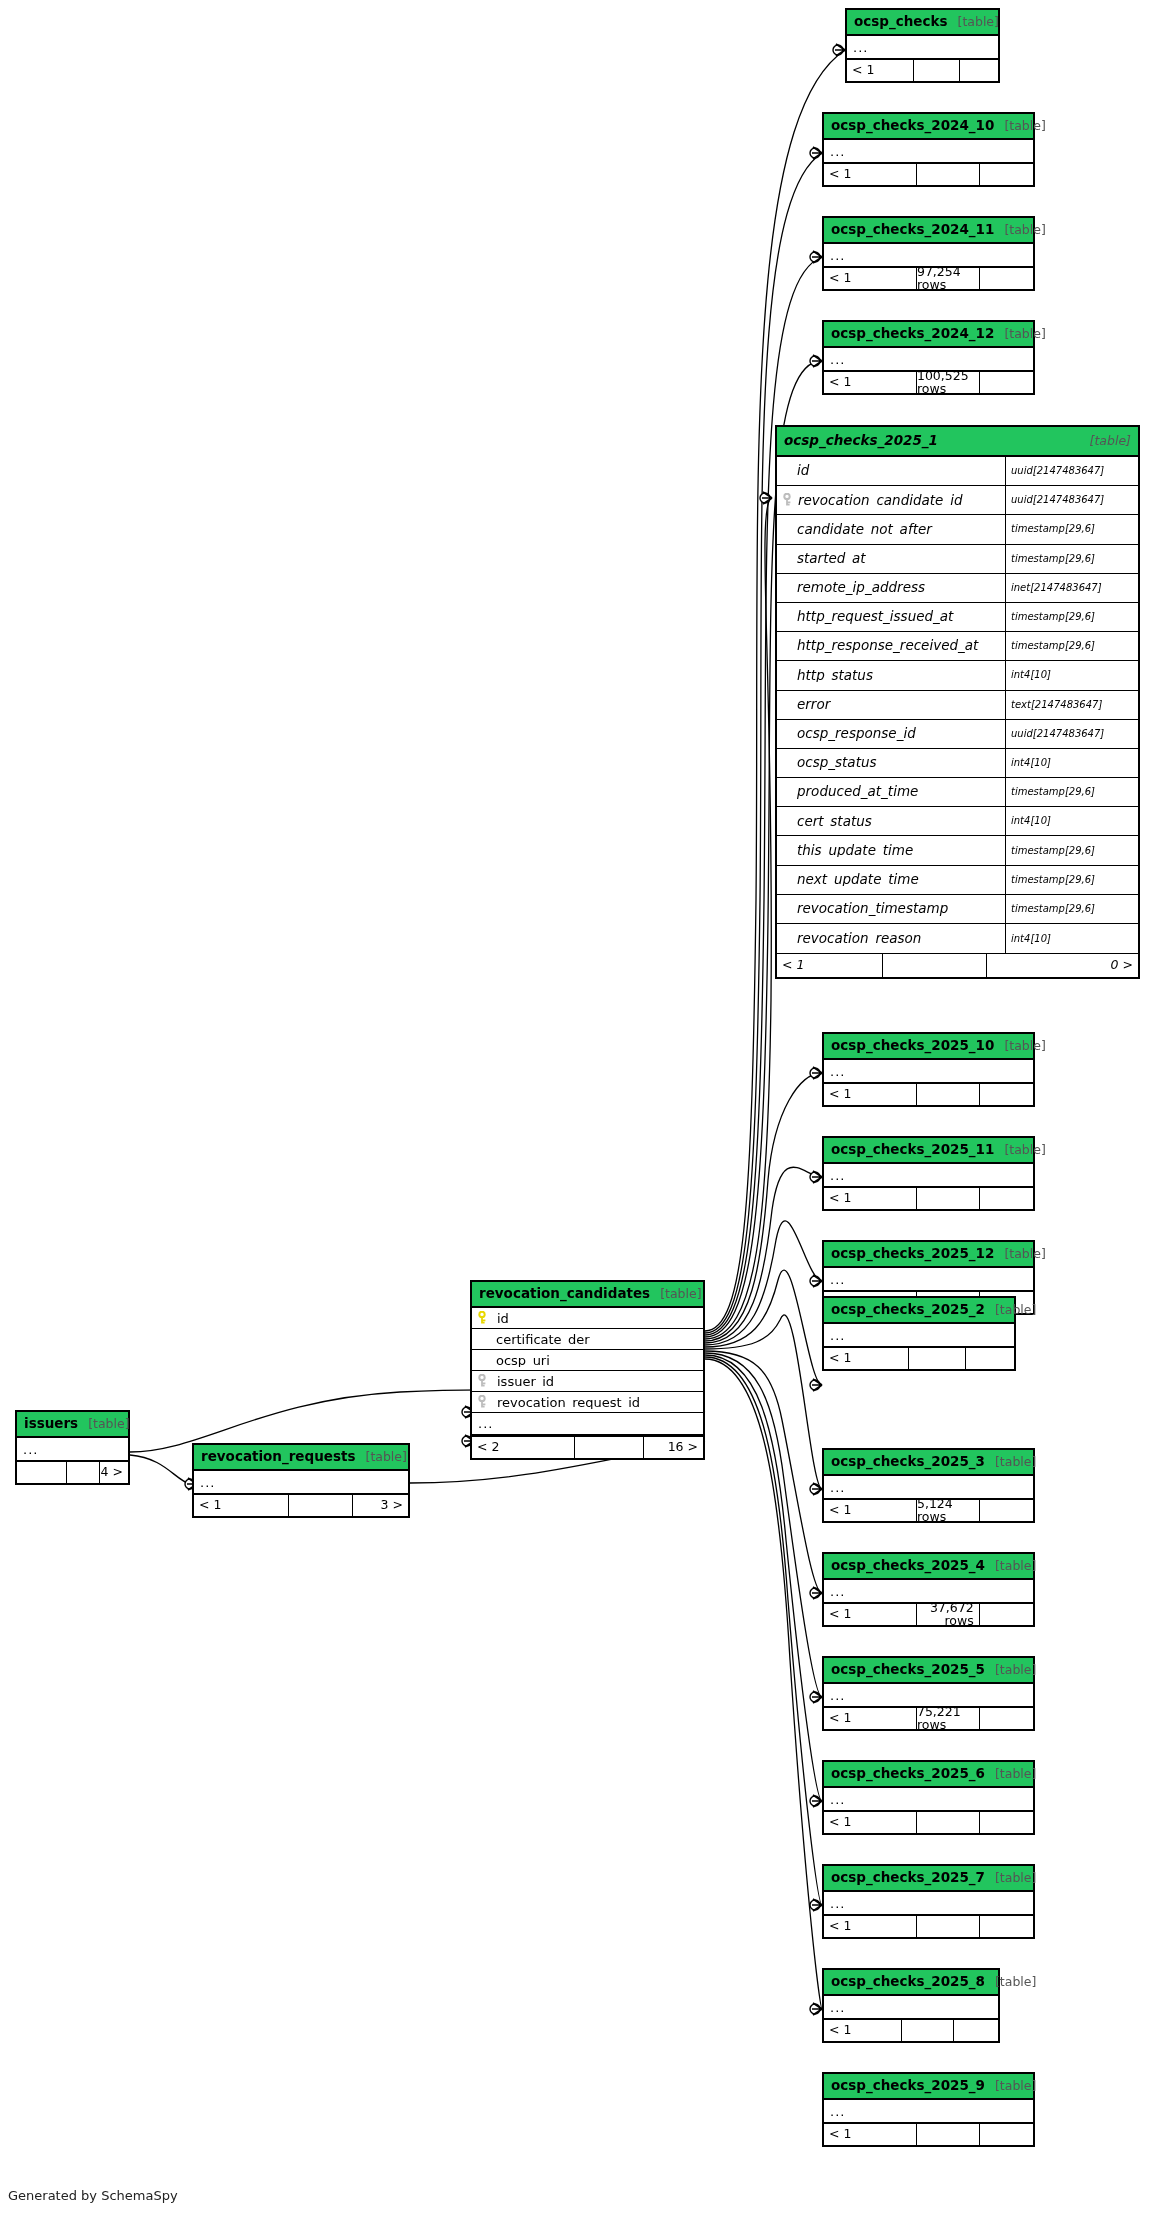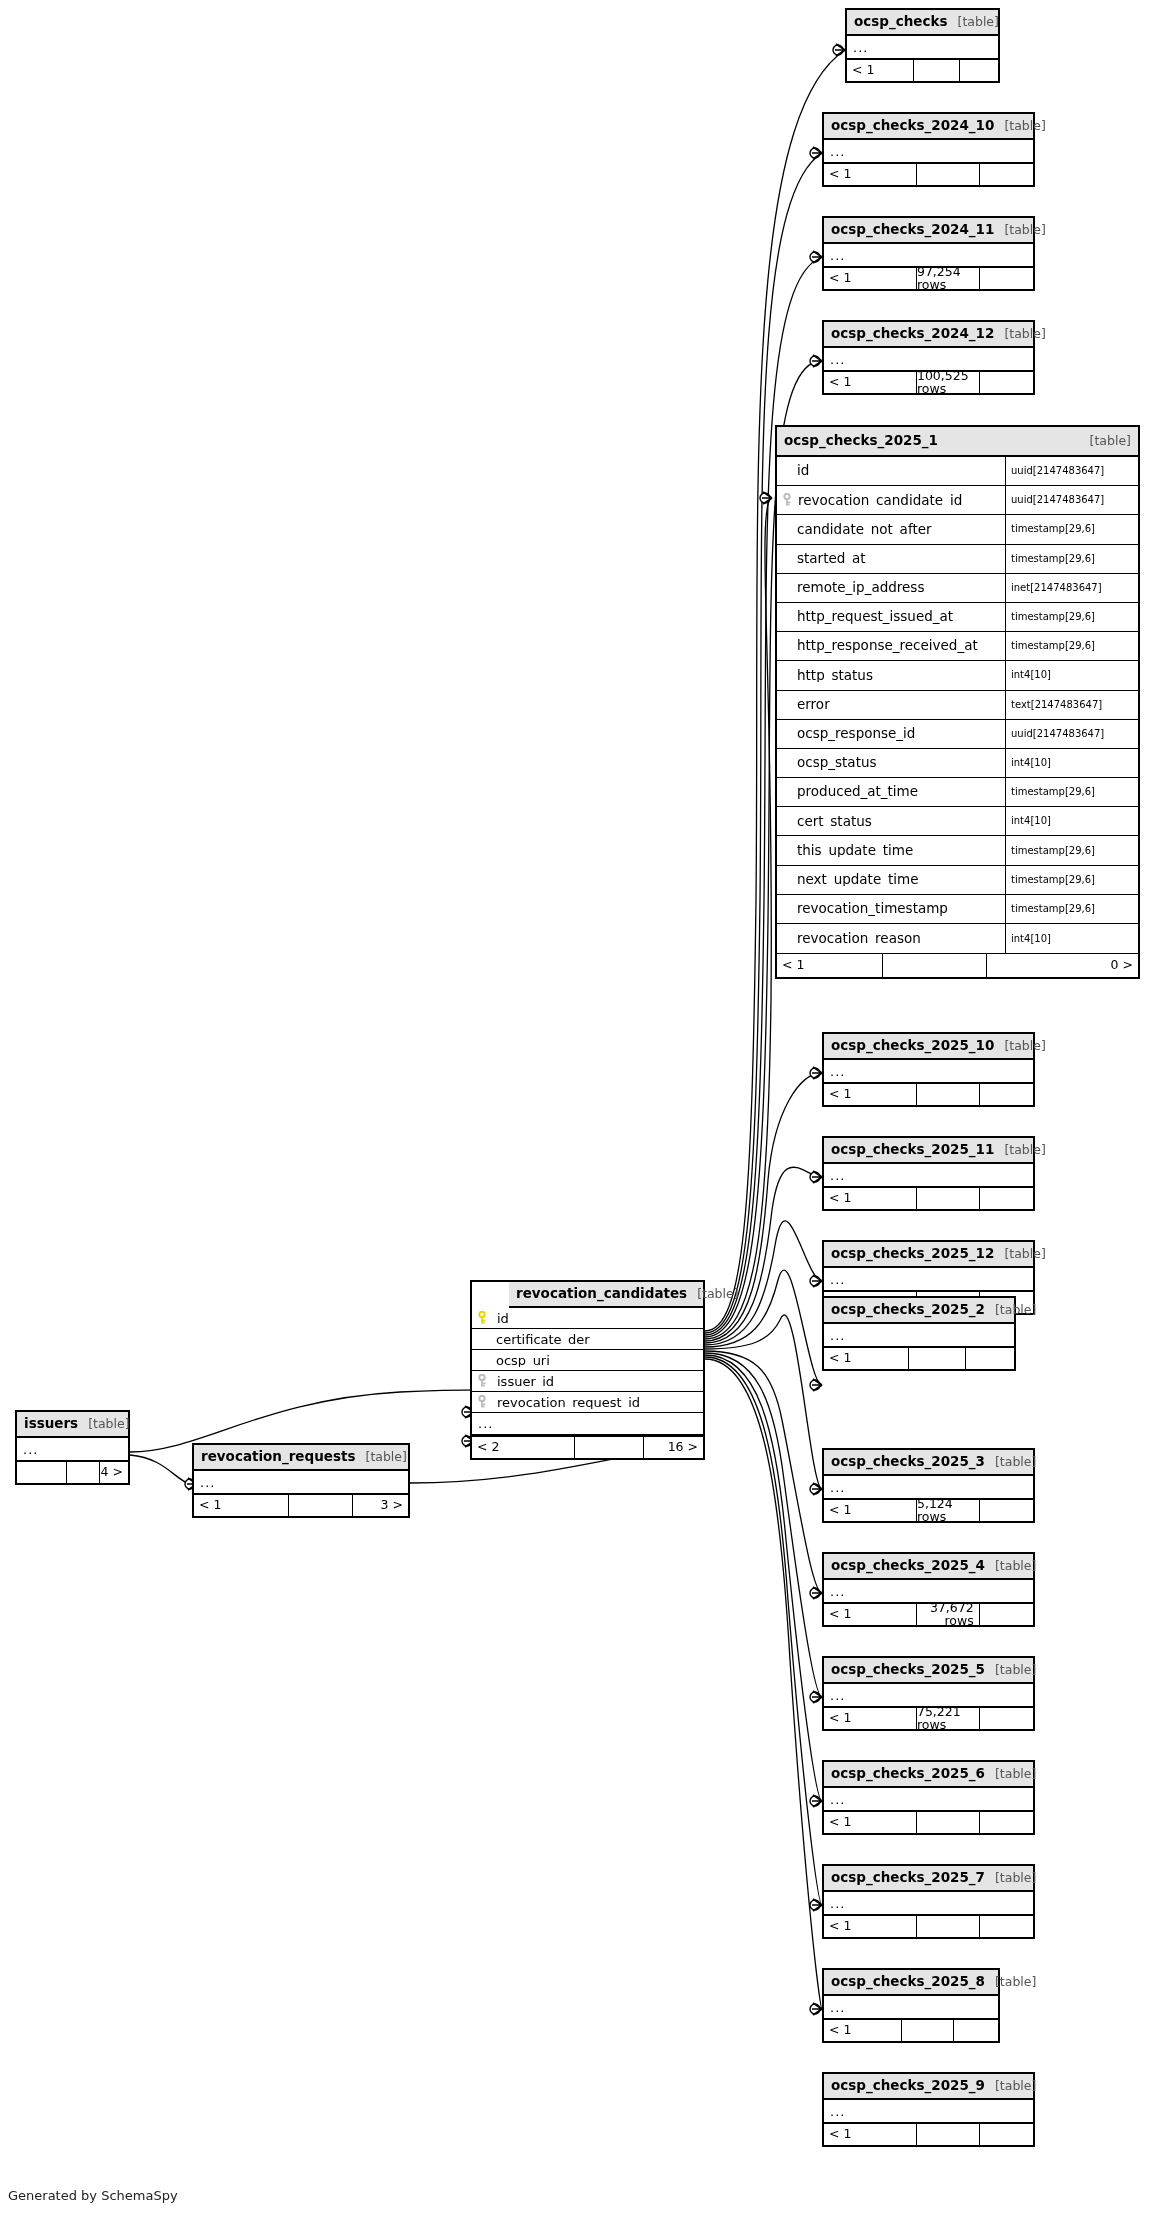--- a/index.html
+++ b/index.html
@@ -31,21 +31,21 @@
   .tbl {
     position: absolute;
     box-sizing: border-box;
     border: 2px solid #000;
     background: #ffffff;
     font-size: 13px;
     line-height: 1;
   }
   .tbl .hdr {
     box-sizing: border-box;
-    background: #e5e5e5;
+    background: #22c55e;
     border-bottom: 2px solid #000;
     height: 26px;
     display: flex;
     align-items: center;
     padding: 0 7px;
     white-space: nowrap;
   }
   .tbl .hdr .nm {
     font-weight: bold;
     font-size: 13.5px;
@@ -135,21 +135,21 @@
   
   .tbl.main { font-size: 13.5px; }
   .tbl.main .row { height: 29.2px; }
   .tbl.main .hdr { height: 30px; }
   .tbl.main .foot { height: 24px; }
   .tbl.main .foot .f-left  { flex: 0 0 29%; }
   .tbl.main .foot .f-mid   { flex: 0 0 29%; }
 
   
   .tbl.cand .row { height: 21px; }
-  .tbl.cand .hdr { height: 26px; margin-left: 37px; }
+  .tbl.cand .hdr { height: 26px; }
   .tbl.cand .row .colname .lbl { padding-left: 18px; }
   .tbl.cand .row .colname.haskey .lbl { padding-left: 8px; }
 
   .footer-note {
     position: absolute;
     left: 8px;
     font-size: 13px;
     color: #222;
     white-space: nowrap;
   }
@@ -226,21 +226,21 @@
       <path d="M822,1697 L813,1691 M822,1697 L813,1703 M822,1697 L812,1697"></path>
       <path d="M822,1801 L813,1795 M822,1801 L813,1807 M822,1801 L812,1801"></path>
       <path d="M822,1905 L813,1899 M822,1905 L813,1911 M822,1905 L812,1905"></path>
       <path d="M822,2009 L813,2003 M822,2009 L813,2015 M822,2009 L812,2009"></path>
       <path d="M474,1412 L465,1406 M474,1412 L465,1418 M474,1412 L464,1412"></path>
       <path d="M474,1441 L465,1435 M474,1441 L465,1447 M474,1441 L464,1441"></path>
       <path d="M197,1484 L188,1478 M197,1484 L188,1490 M197,1484 L187,1484"></path>
     </g>
   </svg>
 
-  <div class="tbl main" style="left:775px; top:425px; width:365px;">
+  <div class="tbl main" style="left:775px; top:425px; width:365px;font-style:italic;">
     <div class="hdr">
       <span class="nm">ocsp_checks_2025_1</span>
       <span class="tag">[table]</span>
     </div>
     <div>
       <div class="row">
         <div class="colname">
           <span class="lbl">id</span>
         </div>
         <div class="coltype">uuid[2147483647]</div>

